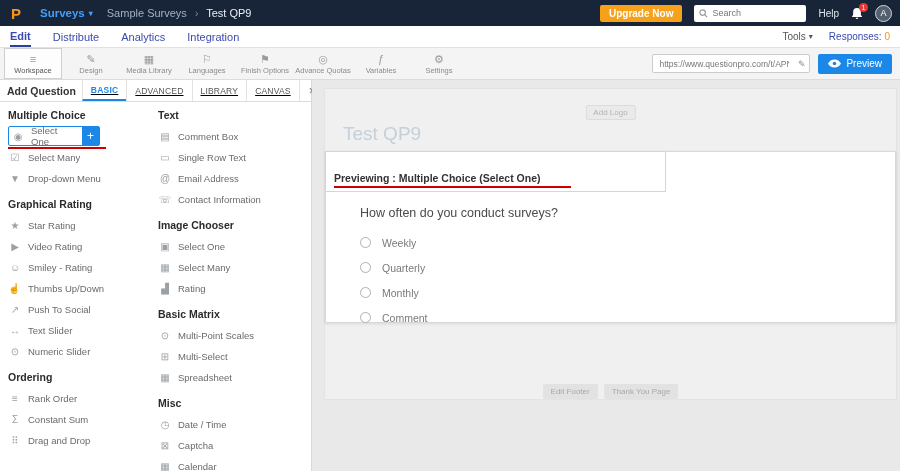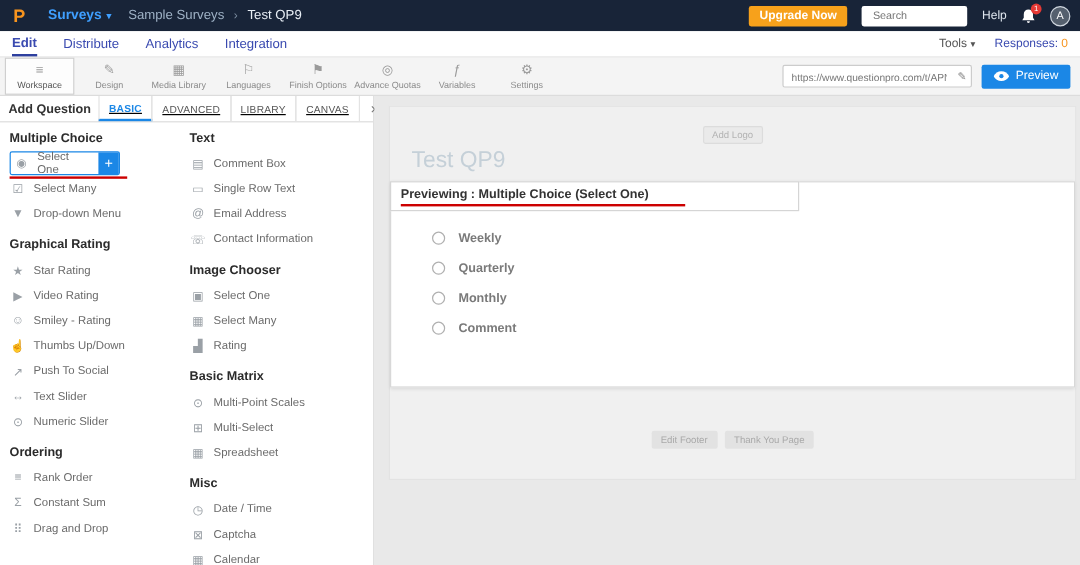--- a/index.html
+++ b/index.html
@@ -10,21 +10,21 @@
   .topbar { height:26px; background:#182438; display:flex; align-items:center; color:#fff; padding:0 8px 0 6px; gap:10px; }
   .brand { width:20px; text-align:center; color:#f7941e; font-weight:bold; font-size:15px; cursor:pointer; }
   .surveys { display:flex; align-items:center; gap:4px; color:#3f9fff; font-size:11.5px; font-weight:bold; cursor:pointer; padding:0 4px; }
   .caret { font-size:8px; color:inherit; }
   .crumbs { display:flex; align-items:center; gap:8px; font-size:11px; }
   .crumb-root { color:#9fb2c6; cursor:pointer; }
   .crumb-sep { color:#7c8da0; font-size:10px; }
   .crumb-cur { color:#e8eef5; }
   .top-right { margin-left:auto; display:flex; align-items:center; gap:12px; }
   .upgrade { background:#f7a11b; color:#fff; font-size:10px; font-weight:bold; padding:3px 9px; border-radius:2px; cursor:pointer; white-space:nowrap; }
-  .searchbox { background:#fff; border-radius:2px; height:17px; width:88px; display:flex; align-items:center; padding:0 5px; gap:4px; }
+  .searchbox { background:#fff; border-radius:2px; height:17px; width:112px; display:flex; align-items:center; padding:0 5px; gap:4px; }
   .searchbox input { border:none; outline:none; background:transparent; font-size:9px; color:#555; width:85px; font-family:inherit; }
   .help { font-size:10px; color:#dfe6ee; cursor:pointer; }
   .bell { position:relative; cursor:pointer; display:flex; }
   .badge { position:absolute; top:-4px; right:-5px; background:#e53935; color:#fff; font-size:6.5px; width:9px; height:9px; border-radius:50%; display:flex; align-items:center; justify-content:center; }
   .avatar { width:17px; height:17px; border-radius:50%; background:#55606e; border:1px solid #cfd6de; color:#fff; font-size:9px; display:flex; align-items:center; justify-content:center; cursor:pointer; }
 
   
   .navbar { height:22px; background:#fff; border-bottom:1px solid #e2e2e2; display:flex; padding:0 10px; font-size:11px; }
   .nav-tabs { display:flex; gap:22px; height:100%; align-items:center; }
   .nav-tab { color:#3a4ab0; cursor:pointer; height:100%; display:flex; align-items:center; }
@@ -67,28 +67,28 @@
   .plus { width:17px; height:18px; background:#1b87e6; color:#fff; font-size:12px; line-height:18px; text-align:center; margin-left:auto; cursor:pointer; flex:none; }
   .red-underline { background:#cc0000; height:2px; }
   .item-underline { position:absolute; left:-1px; bottom:-4px; width:calc(100% + 8px); }
 
   
   .main { flex:1; position:relative; padding:8px 3px 0 12px; background:#e9e9e9; }
   .survey-canvas { position:relative; height:312px; background:#f0f0f0; border:1px solid #e3e3e3; }
   .add-logo { position:absolute; top:16px; left:50%; transform:translateX(-50%); font-size:8px; color:#b3b3b3; background:#eaeaea; border:1px solid #dcdcdc; padding:2px 7px; border-radius:2px; cursor:pointer; }
   .survey-title { padding-top:34px; margin-left:18px; font-size:19px; color:#c5d0d8; cursor:pointer; }
   .preview-card { position:relative; margin-top:6px; height:172px; background:#fff; border:1px solid #d8d8d8; box-shadow:0 1px 3px rgba(0,0,0,.10); }
-  .preview-head { width:60%; min-height:22px; background:#fff; border:1px solid #d5d5d5; margin:-1px 0 0 -1px; padding:4px 8px 3px; font-size:10.5px; font-weight:bold; color:#333; }
+  .preview-head { width:60%; min-height:22px; background:#fff; border:1px solid #d5d5d5; margin:-1px 0 0 -1px; padding:20px 8px 3px; font-size:10.5px; font-weight:bold; color:#333; }
   .head-underline { width:237px; margin-top:2px; }
   .question { margin:14px 0 0 34px; font-size:12.5px; color:#4a4a4a; }
   .options { margin:10px 0 0 34px; }
-  .option-row { height:25px; display:flex; align-items:center; gap:11px; cursor:pointer;font-weight:bold; }
+  .option-row { height:25px; display:flex; align-items:center; gap:11px; cursor:pointer; }
   .radio { width:11px; height:11px; border:1px solid #b0b0b0; border-radius:50%; background:#fff; flex:none; }
   .option-label { font-size:10.5px; color:#7a7a7a; }
-  .footer-chips { position:absolute; bottom:25px; left:50%; transform:translateX(-50%); display:flex; gap:6px; }
+  .footer-chips { position:absolute; bottom:0; left:50%; transform:translateX(-50%); display:flex; gap:6px; }
   .chip { background:#e2e2e2; color:#a9a9a9; font-size:8px; padding:3px 8px; border-radius:2px; cursor:pointer; white-space:nowrap; }
 </style>
 </head>
 <body>
 
 <div class="topbar">
   <div class="brand">P</div>
   <div class="surveys">
     <span>Surveys</span>
     <span class="caret">▾</span>
@@ -339,20 +339,21 @@
   <div class="main">
     <div class="survey-canvas">
       <div class="add-logo">Add Logo</div>
       <div class="survey-title">Test QP9</div>
 
       <div class="preview-card">
         <div class="preview-head">
           <span>Previewing : Multiple Choice (Select One)</span>
           <div class="red-underline head-underline"></div>
         </div>
+        <div class="question">How often do you conduct surveys?</div>
         <div class="options" id="answer-options">
             <div class="option-row">
               <span class="radio"></span>
               <span class="option-label">Weekly</span>
             </div>
             <div class="option-row">
               <span class="radio"></span>
               <span class="option-label">Quarterly</span>
             </div>
             <div class="option-row">

